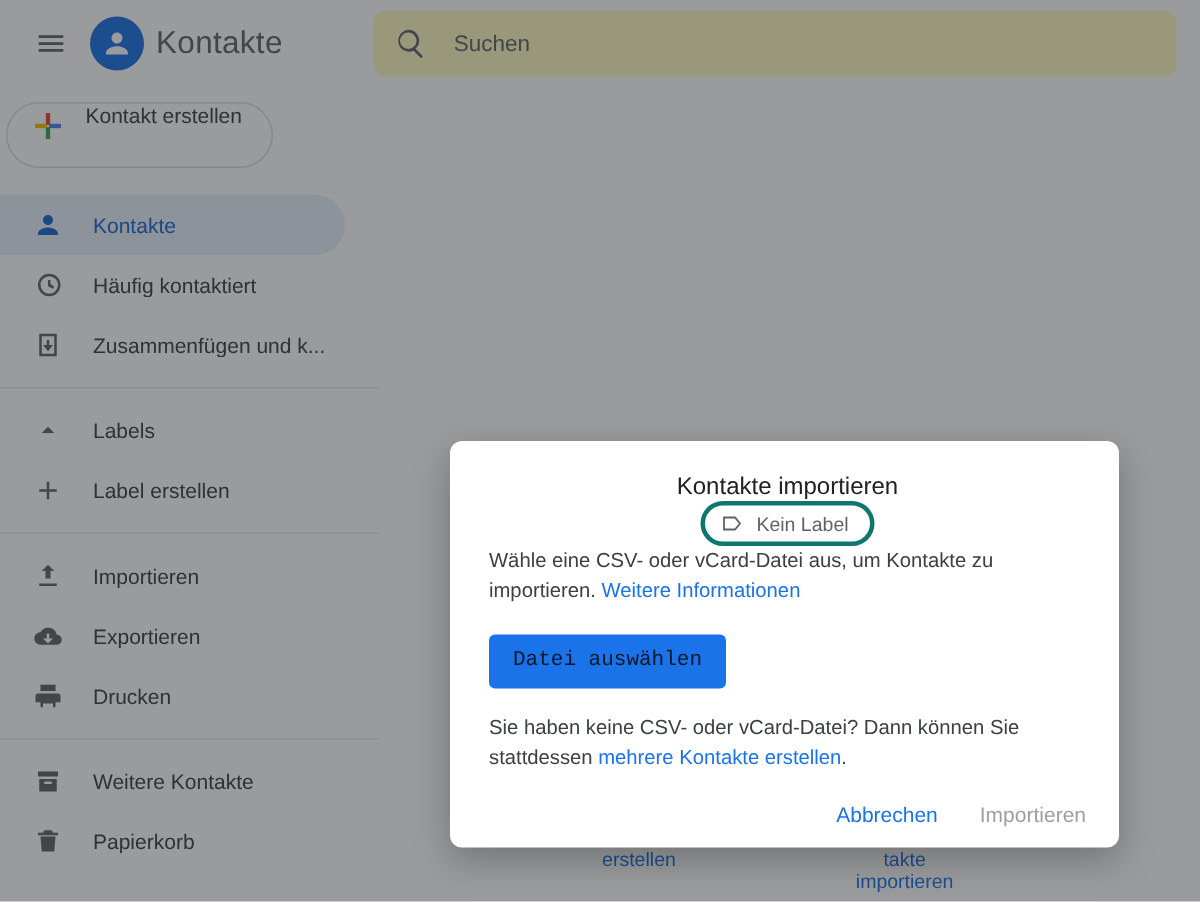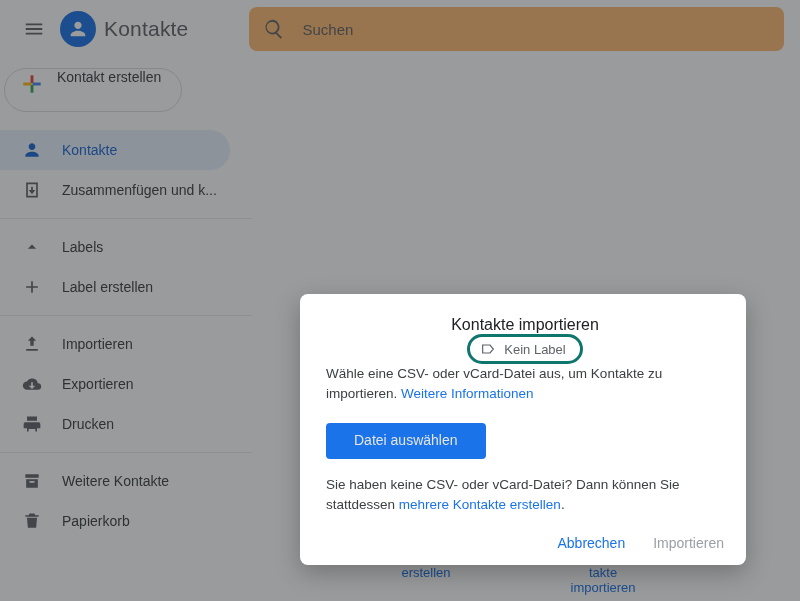--- a/index.html
+++ b/index.html
@@ -6,21 +6,21 @@
   html, body { width: 800px; height: 601px; overflow: hidden; font-family: Arial, "Helvetica Neue", sans-serif; background: #fff; }
   .app { position: relative; width: 800px; height: 601px; }
 
   
   .header { display: flex; align-items: center; height: 58px; padding: 0 8px; }
   .menu-btn { width: 40px; height: 40px; border-radius: 50%; display: flex; align-items: center; justify-content: center; margin-left: 6px; }
   .menu-btn svg { width: 22px; height: 22px; fill: #5f6368; }
   .avatar-circle { width: 36px; height: 36px; border-radius: 50%; background: #1a73e8; display: flex; align-items: center; justify-content: center; margin-left: 6px; }
   .avatar-circle svg { width: 22px; height: 22px; fill: #fff; }
   .app-title { font-size: 21px; color: #5f6368; margin-left: 8px; letter-spacing: 0.2px; }
-  .search-box { flex: 1; margin-left: 60px; margin-right: 8px; height: 44px; background: #fdba74; border-radius: 8px; display: flex; align-items: center; padding: 0 14px; }
+  .search-box { flex: 1; margin-left: 60px; margin-right: 8px; height: 44px; background: #fef9c3; border-radius: 8px; display: flex; align-items: center; padding: 0 14px; }
   .search-box svg { width: 22px; height: 22px; fill: #5f6368; }
   .search-placeholder { color: #5f6368; font-size: 15px; margin-left: 18px; }
 
   
   .body { display: flex; height: calc(601px - 58px); }
   .sidebar { width: 252px; padding-top: 8px; }
   .main { flex: 1; position: relative; }
 
   
   .create-pill { display: inline-flex; align-items: flex-start; height: 44px; border: 1px solid #dadce0; border-radius: 22px; padding: 0 20px 0 12px; margin: 2px 0 18px 4px; background: #fff; }
@@ -47,21 +47,21 @@
   .scrim { position: absolute; inset: 0; background: rgba(32,33,36,0.45); }
 
   
   .dialog { position: absolute; left: 300px; top: 294px; width: 446px; background: #fff; border-radius: 8px; padding: 22px 22px 14px 26px; box-shadow: 0 8px 24px rgba(0,0,0,0.25); }
   .dialog-header { display: flex; align-items: center; justify-content: space-between; flex-direction: column; }
   .dialog-title { font-size: 16px; color: #202124; }
   .label-chip { display: inline-flex; align-items: center; height: 30px; border: 3px solid #0f766e; border-radius: 15px; padding: 0 14px 0 10px; gap: 8px; color: #5f6368; font-size: 13px; }
   .label-chip svg { width: 16px; height: 16px; fill: none; stroke: #5f6368; stroke-width: 1.8; }
   .dialog-body { font-size: 13.5px; color: #3c4043; line-height: 1.5; }
   .dialog-body .link { color: #1a73e8; cursor: pointer; }
-  .file-btn { display: inline-flex; align-items: center; height: 36px; background: #1a73e8; color: #e5e5e5; border-radius: 4px; padding: 0 28px; font-size: 14px; font-weight: 500; margin: 18px 0 16px 0; cursor: pointer; }
+  .file-btn { display: inline-flex; align-items: center; height: 36px; background: #1a73e8; color: #0f172a; border-radius: 4px; padding: 0 16px; font-size: 14px; font-weight: 500; margin: 18px 0 16px 0; cursor: pointer; font-family: Liberation Mono, monospace; }
   .dialog-actions { display: flex; justify-content: flex-end; gap: 28px; margin-top: 20px; font-size: 14px; font-weight: 500; }
   .dialog-actions .cancel { color: #1a73e8; cursor: pointer; }
   .dialog-actions .confirm { color: #9aa0a6; cursor: default; }
 </style>
 </head>
 <body>
 
 <div class="app">
 
   <div class="header">
@@ -102,20 +102,28 @@
         <span class="ic">
           <svg viewBox="0 0 24 24">
               <path d="M12 12c2.2 0 4-1.8 4-4s-1.8-4-4-4-4 1.8-4 4 1.8 4 4 4zm0 2c-3.3 0-8 1.7-8 5v1h16v-1c0-3.3-4.7-5-8-5z"></path>
             </svg>
         </span>
         <span class="lbl">Kontakte</span>
       </div>
       <div class="nav-item">
         <span class="ic">
           <svg viewBox="0 0 24 24">
+              <path d="M13 3a9 9 0 100 18 9 9 0 000-18zm0 2a7 7 0 110 14 7 7 0 010-14zm-1 3v5l4 2 .9-1.6L14 11V8h-2z"></path>
+            </svg>
+        </span>
+        <span class="lbl">Häufig kontaktiert</span>
+      </div>
+      <div class="nav-item">
+        <span class="ic">
+          <svg viewBox="0 0 24 24">
               <path d="M5 3h14v18H5V3zm2 2v14h10V5H7zm4 3h2v4h3l-4 5-4-5h3V8z"></path>
             </svg>
         </span>
         <span class="lbl">Zusammenfügen und k...</span>
       </div>
 
       <div class="divider"></div>
 
       <div class="nav-item">
         <span class="ic">

